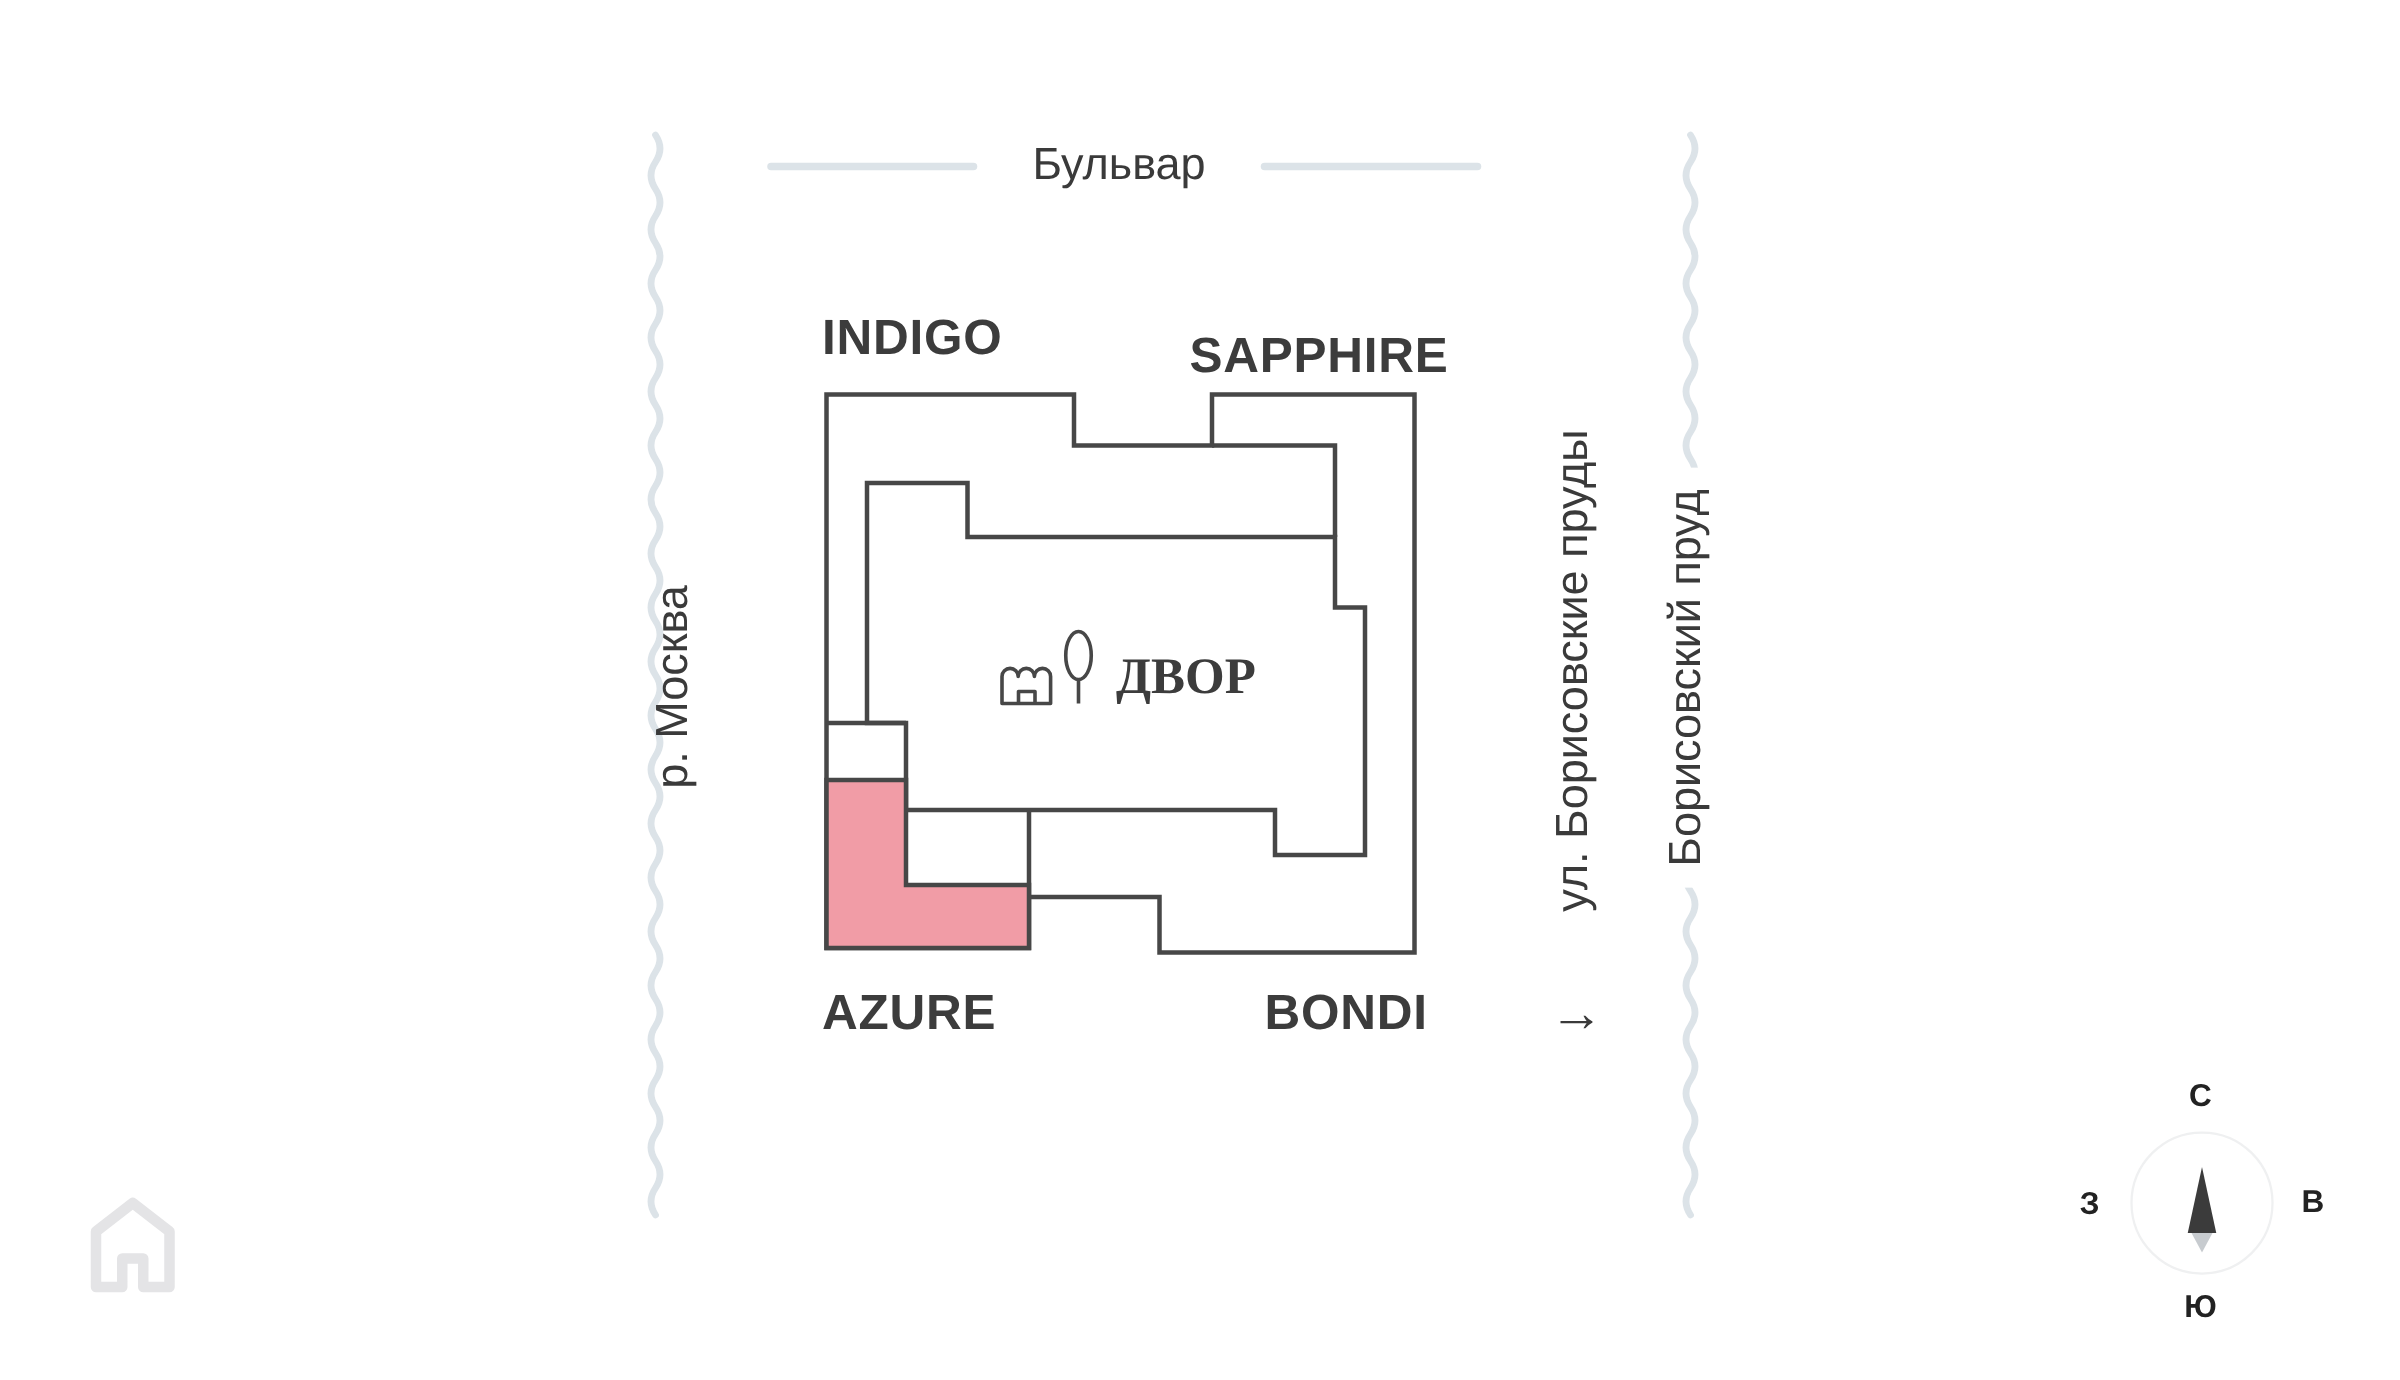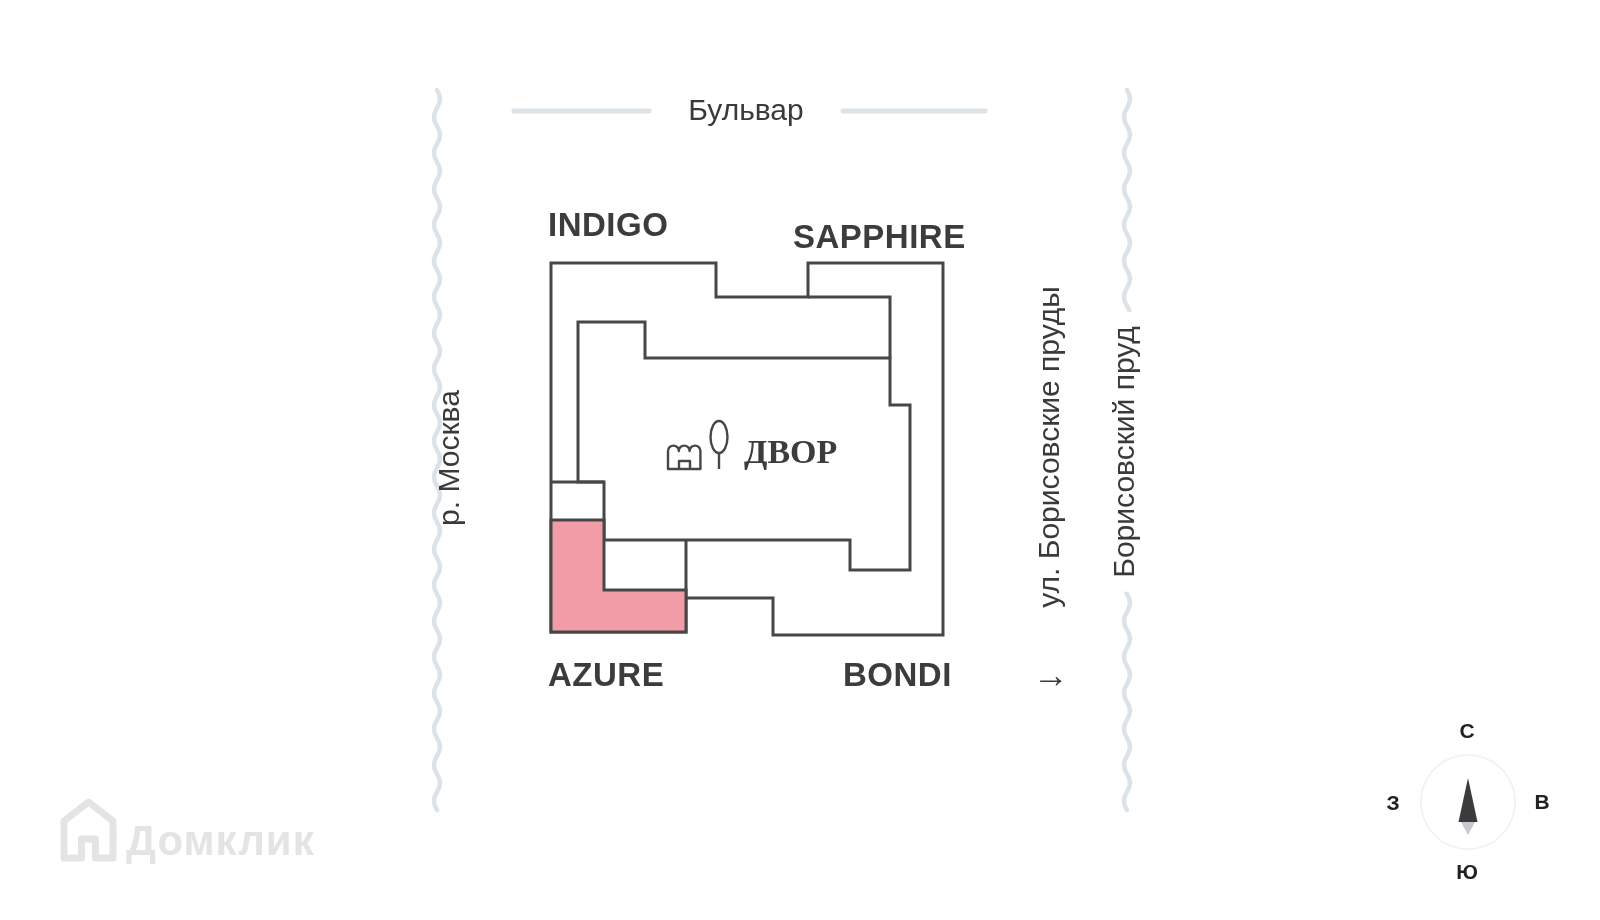--- a/index.html
+++ b/index.html
@@ -93,15 +93,14 @@
 
   <div class="label bname" style="left:843px;top:656px;">BONDI</div>
 
   <div class="label dvor" style="left:744px;top:433px;">ДВОР</div>
 
   <div class="label center compass-letter" style="left:1467px;top:731px;">С</div>
   <div class="label center compass-letter" style="left:1467px;top:872px;">Ю</div>
   <div class="label center compass-letter" style="left:1393px;top:803px;">З</div>
   <div class="label center compass-letter" style="left:1542px;top:802px;">В</div>
 
-  <div class="label watermark-text" style="left:126px;top:817px;">Домклик</div>
 
 </div>
 
 </body></html>

